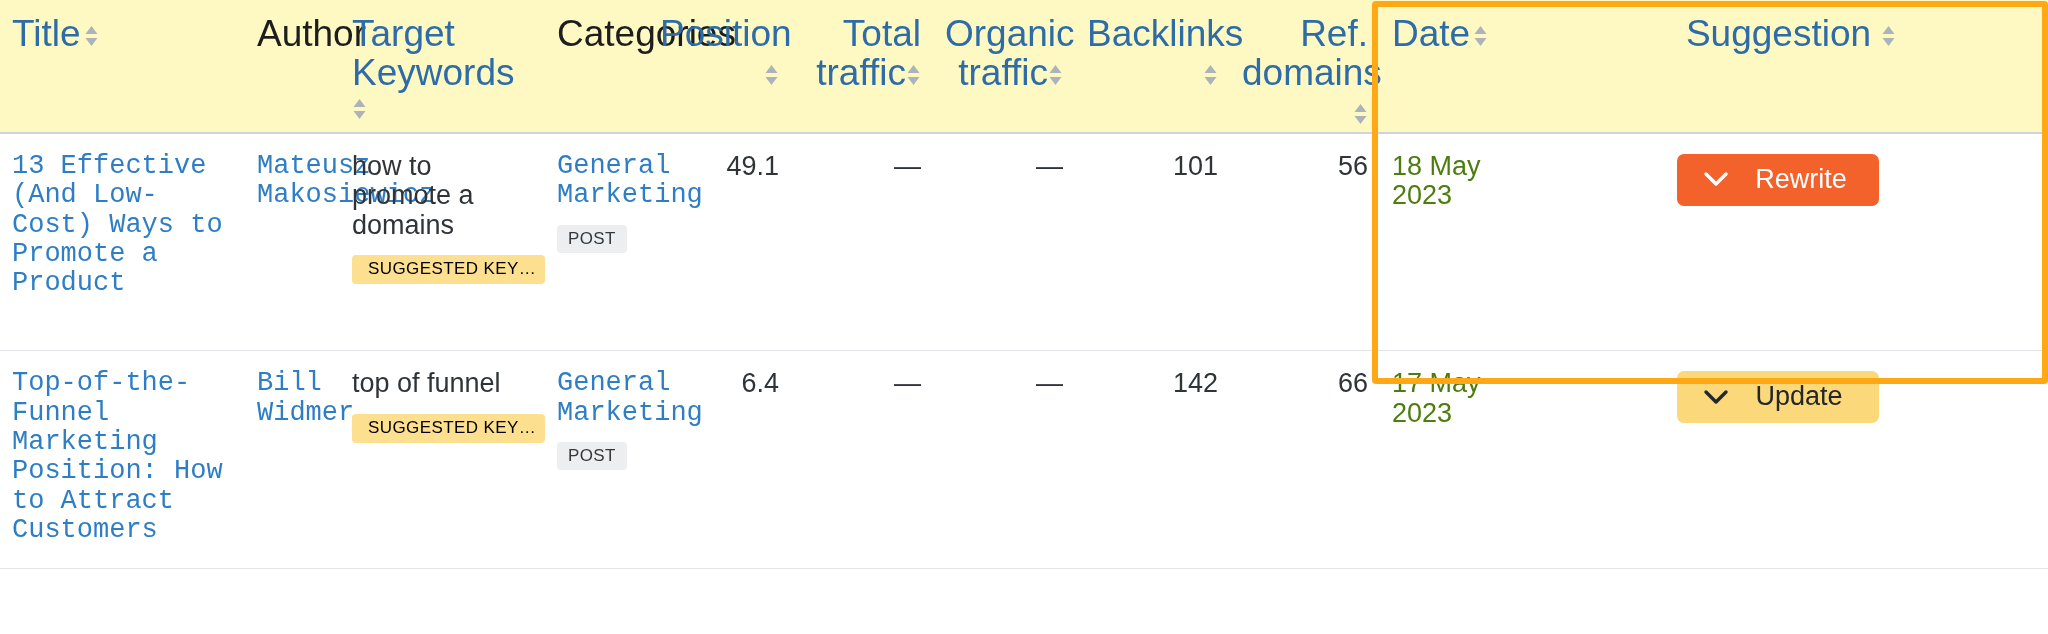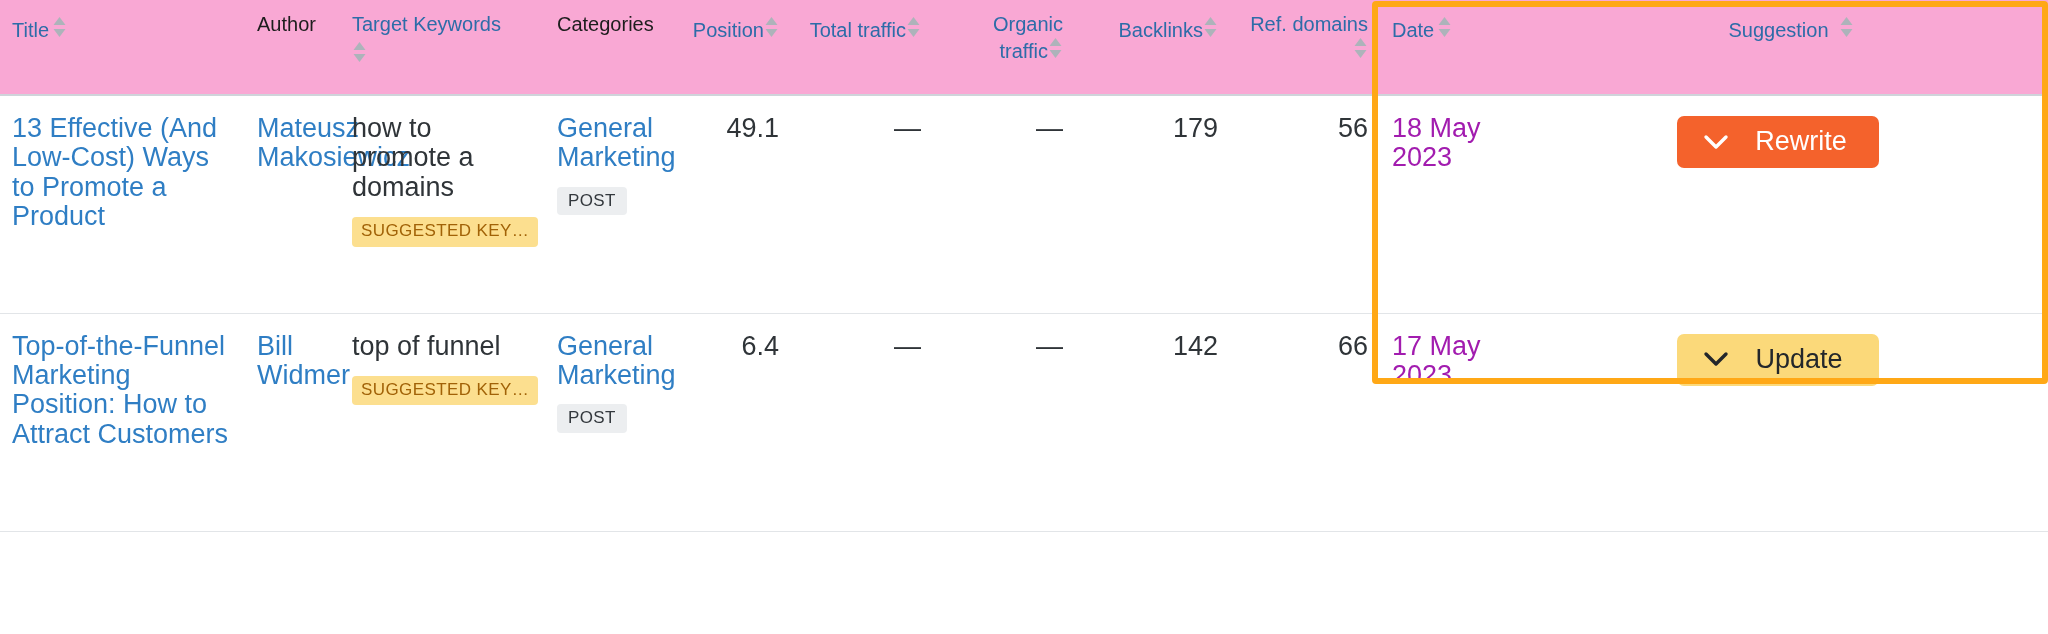--- a/index.html
+++ b/index.html
@@ -22,25 +22,25 @@
     border-collapse: collapse;
     table-layout: fixed;
   }
 
   
   thead tr { height: 95px; }
   thead th {
     vertical-align: top;
     padding: 14px 12px 0 12px;
     font-weight: normal;
-    font-size: 20px;
+    font-size: 37px;
     line-height: 1.06;
     color: #2d6ca8;
     border-bottom: 2px solid #cfd4da;
-    background: #f9a8d4;
+    background: #fef9c3;
   }
   th .hcell {
     display: inline;
   }
   th.left   { text-align: left; }
   th.right  { text-align: right; margin-top: 12px; }
   th.center { text-align: center; }
   th.plain  { color: #1d1d1d; }
 
   .sorter {
@@ -63,60 +63,61 @@
     background: #ffffff;
   }
   tbody tr { height: 218px; }
   td.right  { text-align: right; }
   td.left   { text-align: left; }
 
   .link {
     color: #2f7ec4;
     text-decoration: none;
     display: inline-block;
+    font-family: Liberation Mono, monospace;
   }
   .title-link { line-height: 1.09; }
   .author-link { line-height: 1.09; }
   .cat-link { line-height: 1.09; }
 
   .kw-text {
     color: #2f3438;
     line-height: 1.09;
     display: block;
   }
 
   .badge-kw {
     display: inline-block;
     margin-top: 15px;
     background: #fcdf8f;
-    color: #a16207;
+    color: #000000;
     font-size: 17px;
     letter-spacing: 0.4px;
-    padding: 5px 9px 6px 9px;
+    padding: 5px 9px 6px 16px;
     border-radius: 4px;
     white-space: nowrap;
   }
 
   .badge-post {
     display: inline-block;
     margin-top: 14px;
     background: #eceef0;
     color: #33383d;
     font-size: 17px;
     letter-spacing: 0.4px;
     padding: 5px 11px 5px 11px;
     border-radius: 4px;
     white-space: nowrap;
   }
 
   .dash { color: #2f3438; }
 
   .num { color: #2f3438; }
 
-  .date { color: #a21caf; line-height: 1.09; }
+  .date { color: #4d7c0f; line-height: 1.09; }
 
   
   td.suggestion-cell { text-align: center; padding-top: 20px; }
 
   .btn {
     display: inline-flex;
     align-items: center;
     gap: 26px;
     border: none;
     border-radius: 7px;
@@ -250,21 +251,21 @@
         <td class="right">
           <span class="num">49.1</span>
         </td>
         <td class="right">
           <span class="dash">—</span>
         </td>
         <td class="right">
           <span class="dash">—</span>
         </td>
         <td class="right">
-          <span class="num">179</span>
+          <span class="num">101</span>
         </td>
         <td class="right">
           <span class="num">56</span>
         </td>
         <td class="left">
           <span class="date">18 May 2023</span>
         </td>
         <td class="suggestion-cell">
           <button class="btn btn-rewrite">
             <span class="chev"><svg width="26" height="16" viewBox="0 0 26 16">

